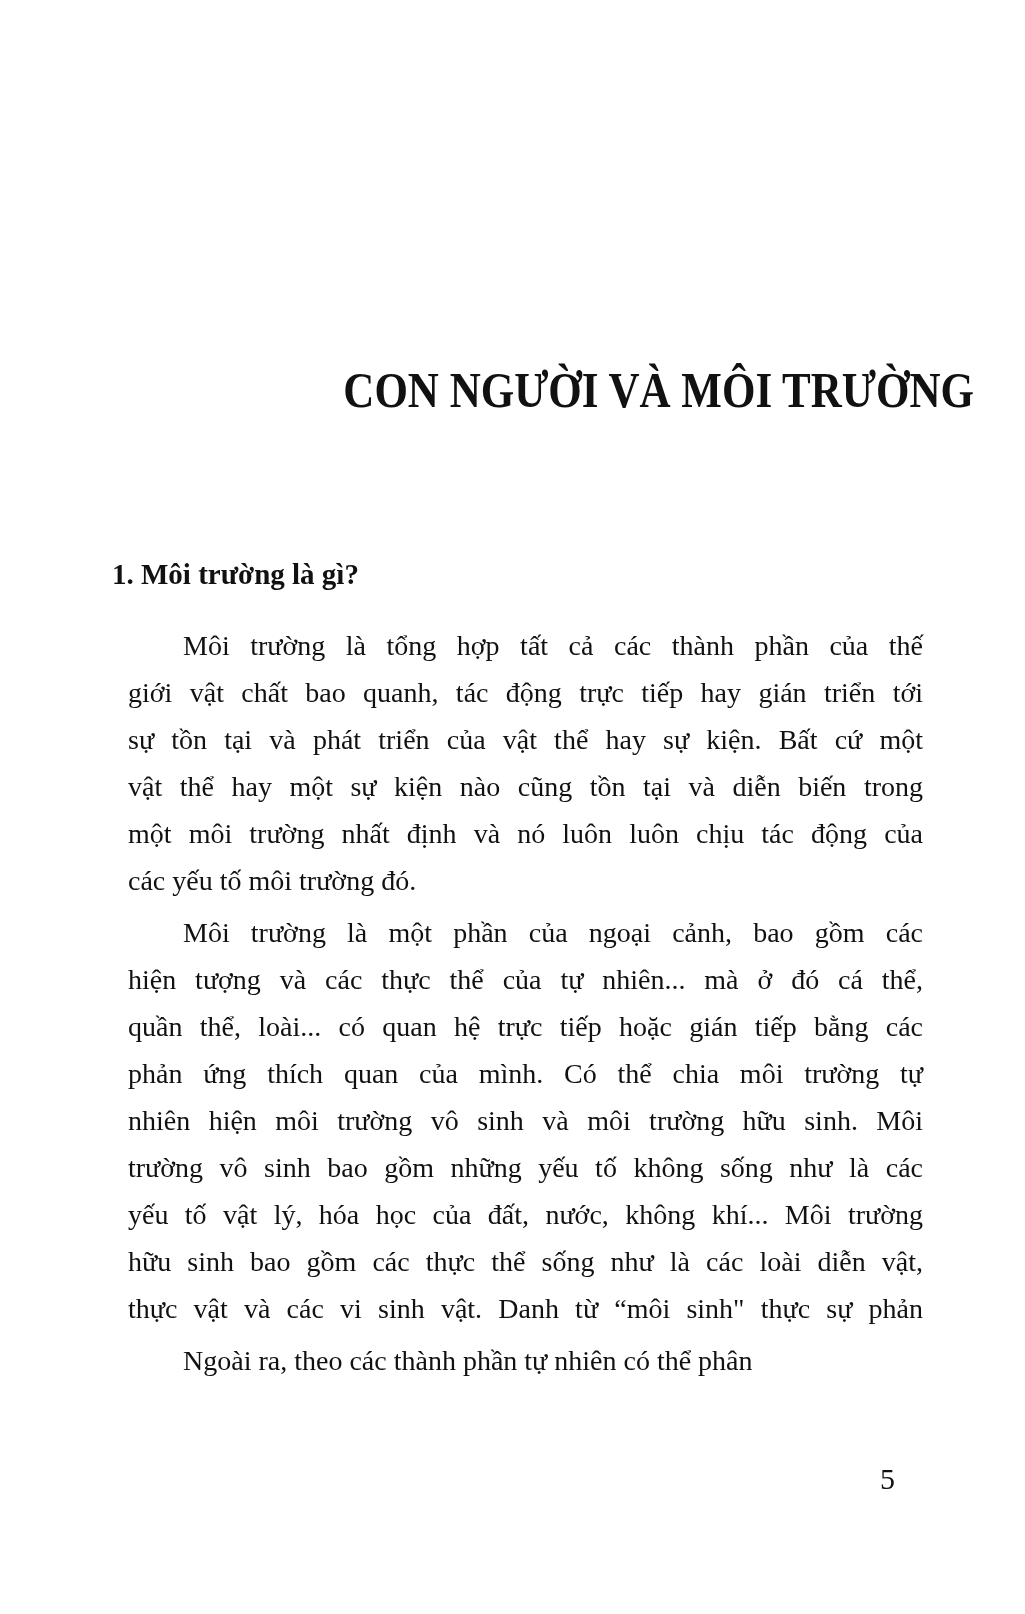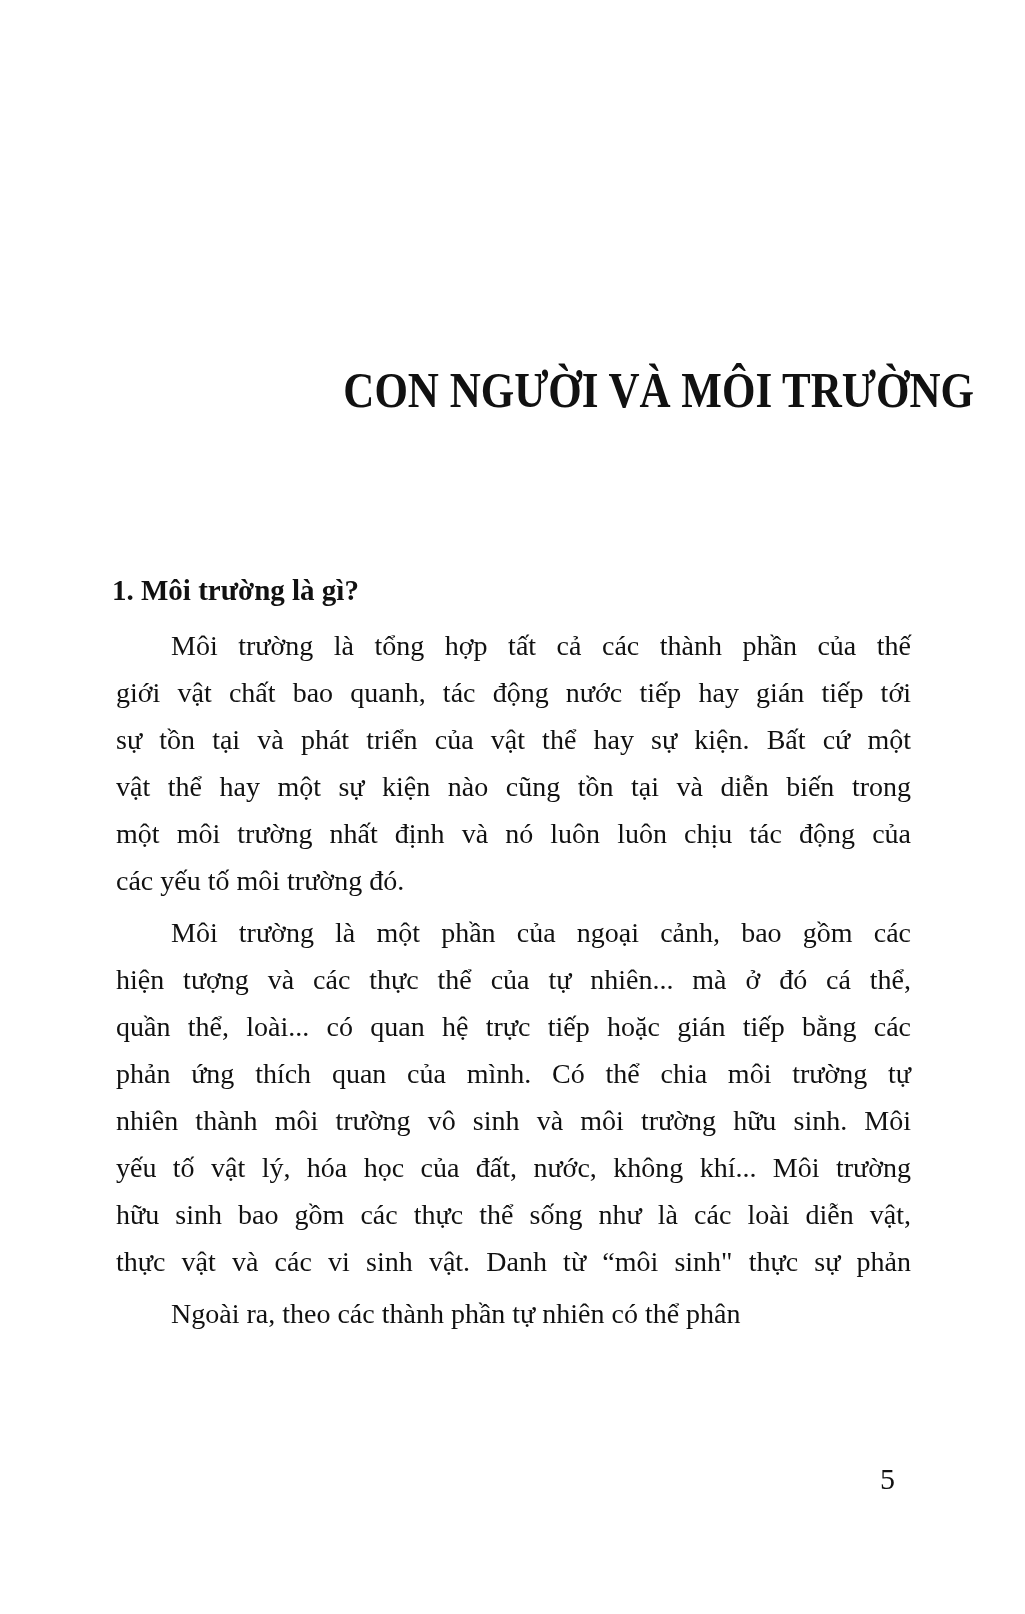--- a/index.html
+++ b/index.html
@@ -30,31 +30,31 @@
     white-space: nowrap;
   }
   .title .squeeze {
     display: inline-block;
     transform: scaleX(0.86);
     transform-origin: center;
     letter-spacing: 0px;
   }
   .heading {
     position: absolute;
-    top: 570px;
+    top: 554px;
     left: 112px;
     margin: 0;
     font-size: 29px;
     font-weight: bold;
     line-height: 40px;
   }
   .body-text {
     position: absolute;
     top: 622px;
-    left: 116px;
+    left: 128px;
     width: 795px;
     font-size: 28px;
     line-height: 47px;
   }
   .paragraph {
     margin: 0 0 5px 0;
   }
   .line {
     text-align: justify;
     text-align-last: justify;
@@ -75,32 +75,33 @@
 </style>
 </head>
 <body>
 
 <div class="page">
   <h1 class="title"><span class="squeeze">CON NGƯỜI VÀ MÔI TRƯỜNG</span></h1>
   <h2 class="heading">1. Môi trường là gì?</h2>
   <div class="body-text">
       <div class="paragraph">
         <div class="line first">Môi trường là tổng hợp tất cả các thành phần của thế</div>
-        <div class="line">giới vật chất bao quanh, tác động nước tiếp hay gián tiếp tới</div>
+        <div class="line">giới vật chất bao quanh, tác động trực tiếp hay gián triển tới</div>
         <div class="line">sự tồn tại và phát triển của vật thể hay sự kiện. Bất cứ một</div>
         <div class="line">vật thể hay một sự kiện nào cũng tồn tại và diễn biến trong</div>
         <div class="line">một môi trường nhất định và nó luôn luôn chịu tác động của</div>
         <div class="line last">các yếu tố môi trường đó.</div>
       </div>
       <div class="paragraph">
         <div class="line first">Môi trường là một phần của ngoại cảnh, bao gồm các</div>
         <div class="line">hiện tượng và các thực thể của tự nhiên... mà ở đó cá thể,</div>
         <div class="line">quần thể, loài... có quan hệ trực tiếp hoặc gián tiếp bằng các</div>
         <div class="line">phản ứng thích quan của mình. Có thể chia môi trường tự</div>
-        <div class="line">nhiên thành môi trường vô sinh và môi trường hữu sinh. Môi</div>
+        <div class="line">nhiên hiện môi trường vô sinh và môi trường hữu sinh. Môi</div>
+        <div class="line">trường vô sinh bao gồm những yếu tố không sống như là các</div>
         <div class="line">yếu tố vật lý, hóa học của đất, nước, không khí... Môi trường</div>
         <div class="line">hữu sinh bao gồm các thực thể sống như là các loài diễn vật,</div>
         <div class="line">thực vật và các vi sinh vật. Danh từ “môi sinh" thực sự phản</div>
       </div>
       <div class="paragraph">
         <div class="line first last">Ngoài ra, theo các thành phần tự nhiên có thể phân</div>
       </div>
     </div>
   <div class="page-number">5</div>
 </div>

